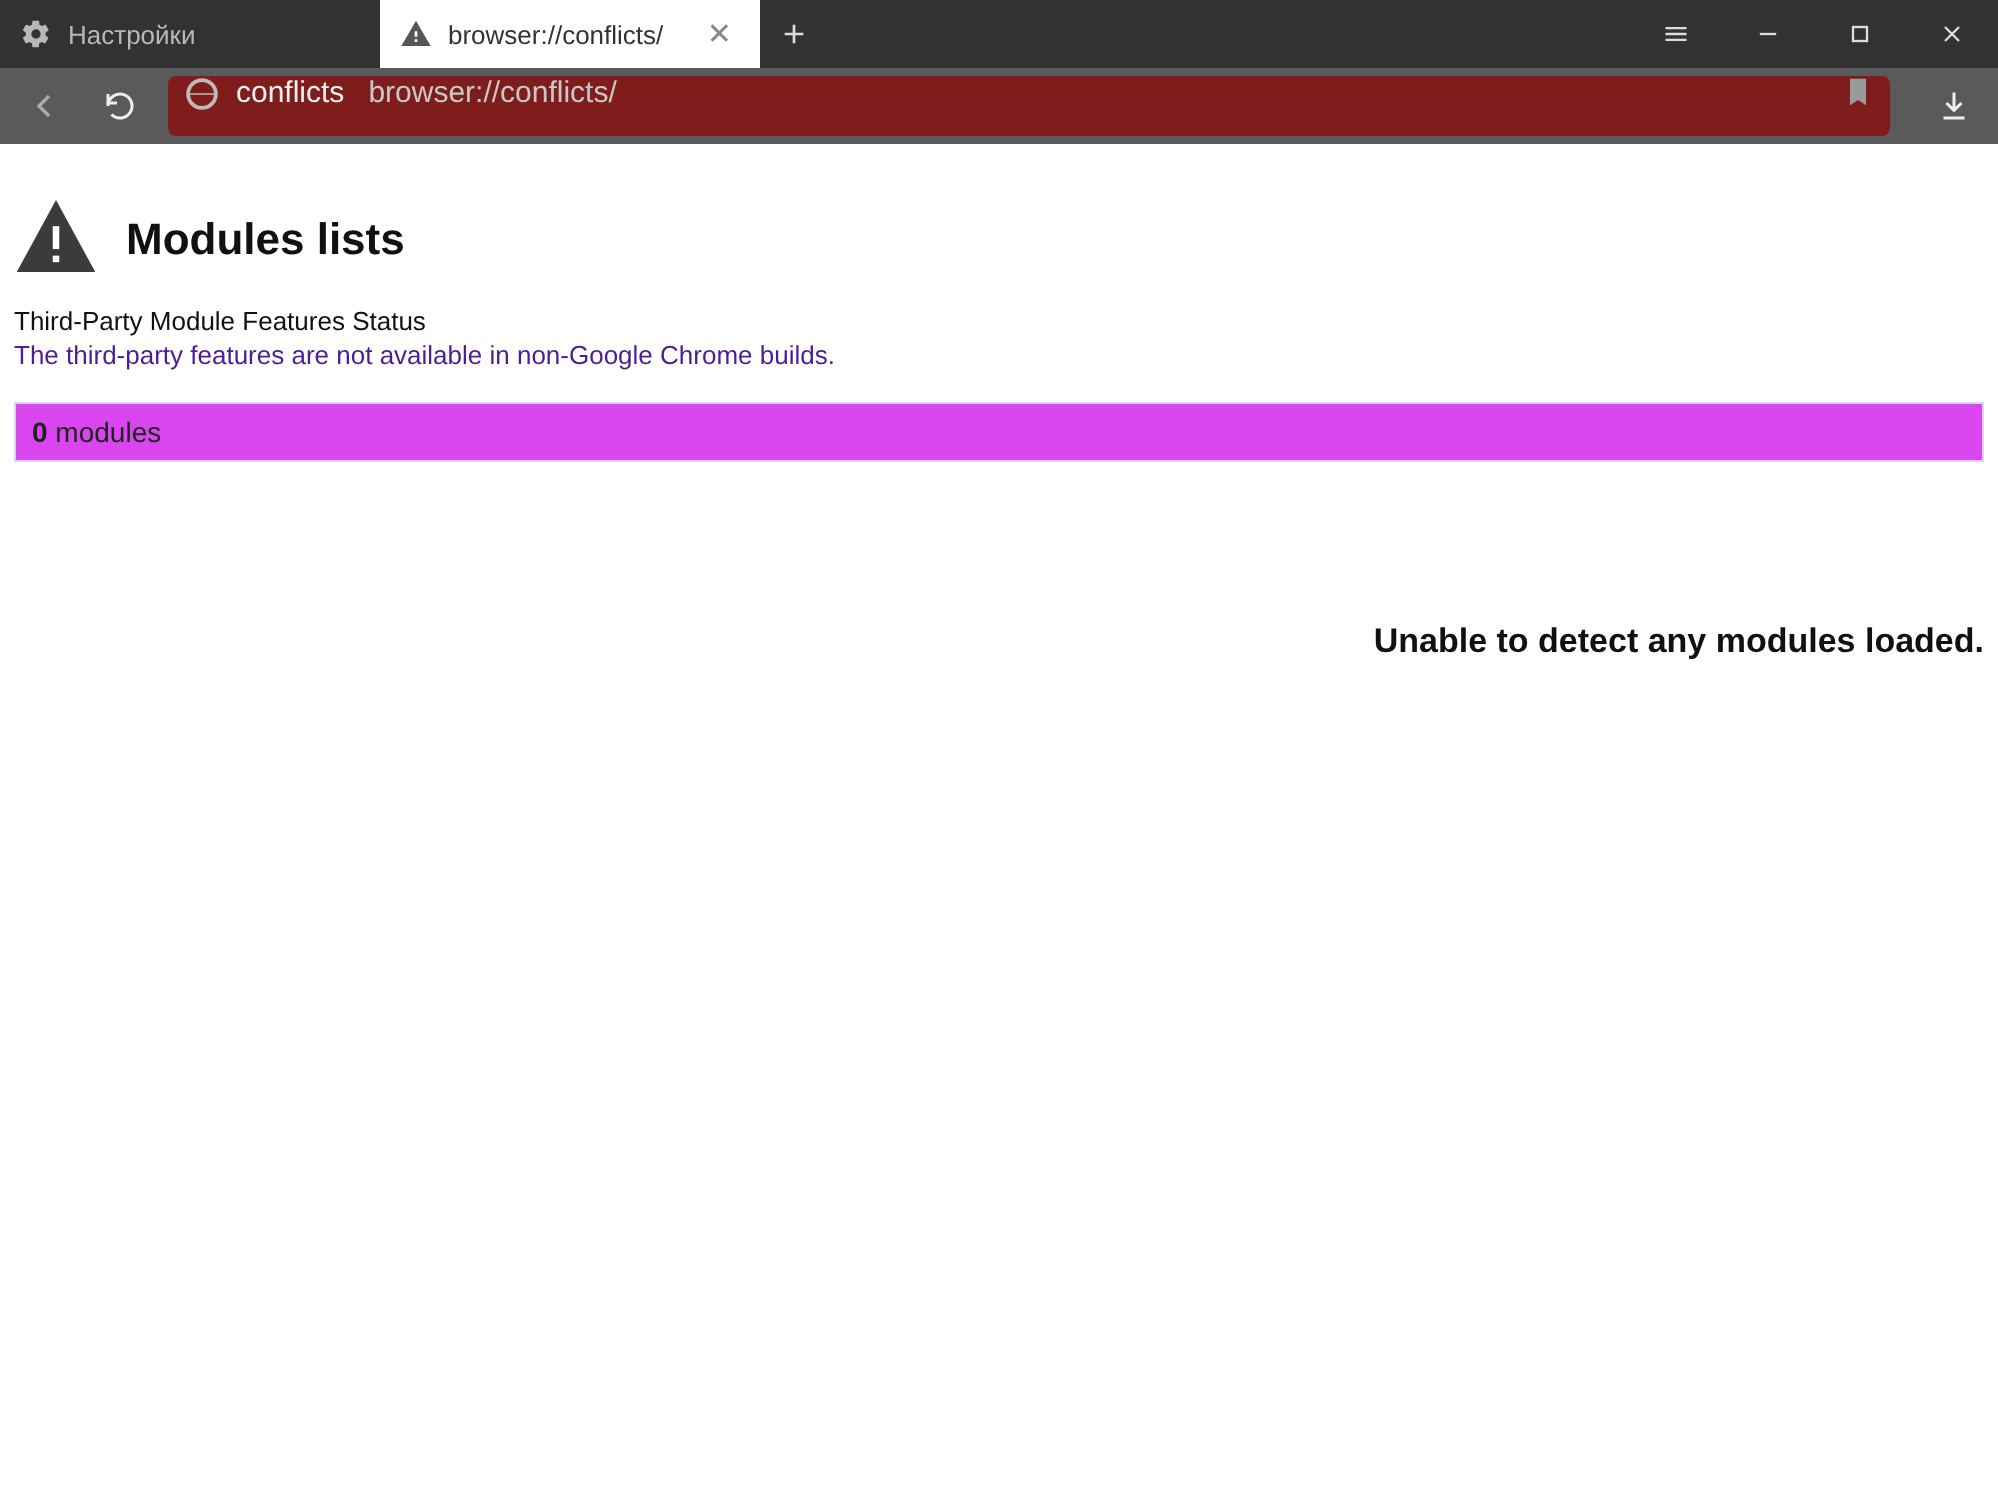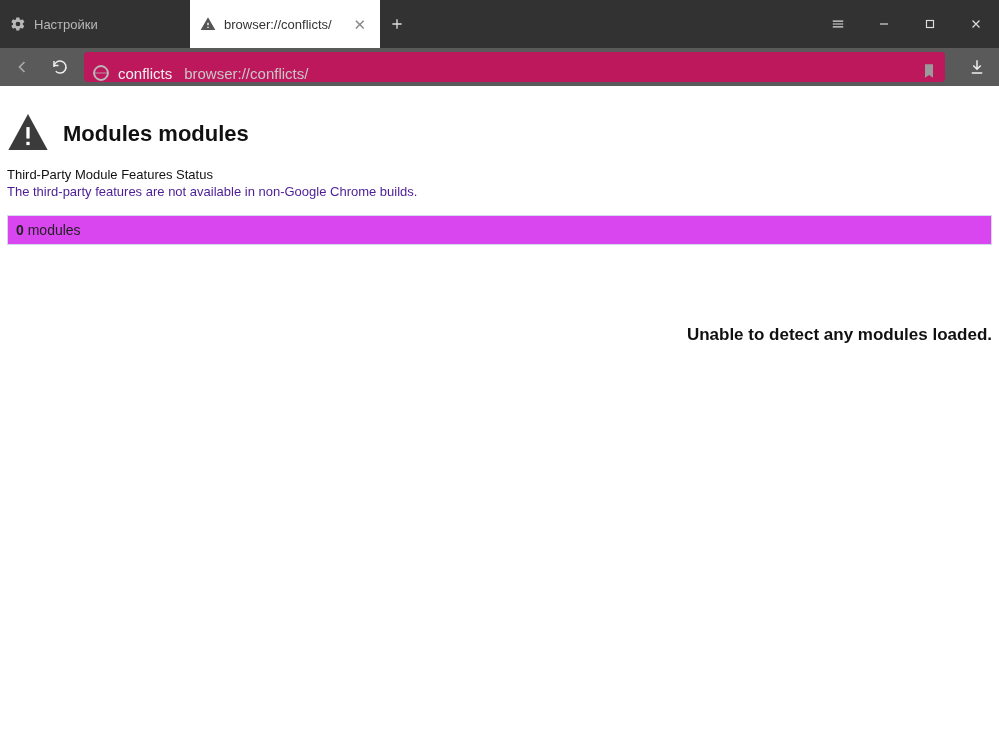--- a/index.html
+++ b/index.html
@@ -8,21 +8,21 @@
     font-size: 14px;
     background: #fff;
     width: 999px;
     height: 749px;
     overflow: hidden;
   }
 
   
   .tab-bar {
     background: #323232;
-    height: 48px;
+    height: 34px;
     display: flex;
     align-items: stretch;
   }
   .tab {
     display: flex;
     align-items: center;
     padding: 0 10px;
     min-width: 190px;
     color: #b8b8b8;
     font-size: 13px;
@@ -89,25 +89,25 @@
     height: 28px;
     display: flex;
     align-items: center;
     justify-content: center;
     color: #bbb;
     cursor: pointer;
   }
   .nav-btn.enabled { color: #eee; }
   .address-wrap {
     flex: 1;
-    background: #be185d;
+    background: #7f1d1d;
     border-radius: 4px;
     height: 30px;
     display: flex;
-    align-items: flex-end;
+    align-items: flex-start;
     padding: 0 8px;
     gap: 8px;
     color: #ddd;
     font-size: 15px;
   }
   .site-icon {
     width: 18px;
     height: 18px;
     display: flex;
     align-items: center;
@@ -275,21 +275,21 @@
 
 <div class="content">
   <div class="page-header">
     <span class="warn-icon">
       <svg viewBox="0 0 24 22" fill="#3b3b3b">
           <path d="M12 0 L24 22 L0 22 Z"></path>
           <rect x="11" y="8" width="2" height="7" fill="#fff"></rect>
           <rect x="11" y="17" width="2" height="2" fill="#fff"></rect>
         </svg>
     </span>
-    <h1 class="page-title">Modules modules</h1>
+    <h1 class="page-title">Modules lists</h1>
   </div>
 
 
   <div class="status-heading">Third-Party Module Features Status</div>
   <div class="status-note">The third-party features are not available in non-Google Chrome builds.</div>
 
   <div class="module-count-bar">
     <b>0</b><span> modules</span>
   </div>
 

